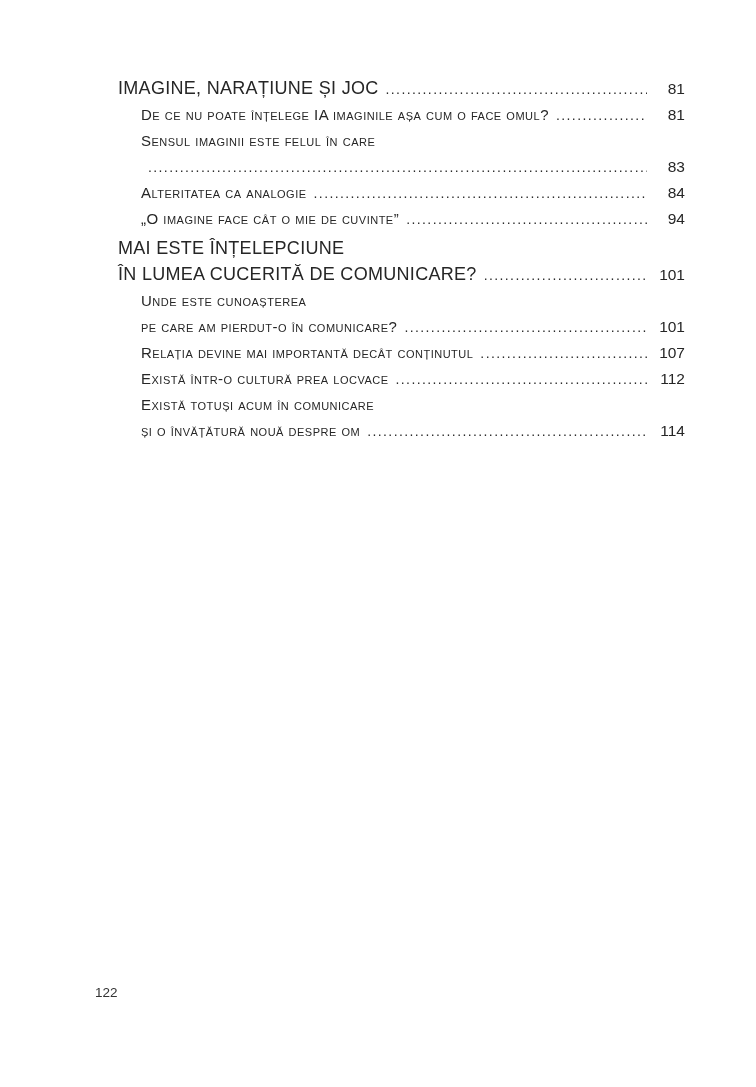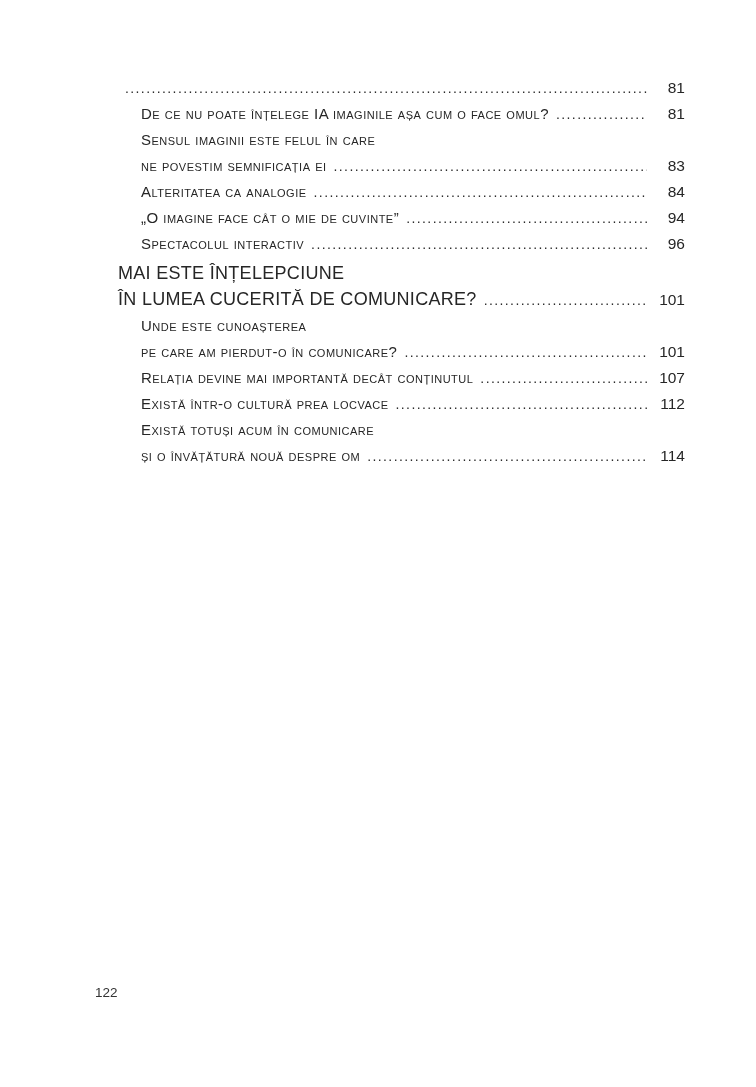--- a/index.html
+++ b/index.html
@@ -75,50 +75,45 @@
     color: #333333;
   }
 </style>
 </head>
 <body>
 
 <div class="page">
   <div class="toc" id="toc">
       <div class="section">
         <div class="toc-row level1">
+          <span class="title">IMAGINE, NARAȚIUNE ȘI JOC</span>
           <span class="leader"></span>
           <span class="pagenum">81</span>
         </div>
         <div class="toc-row level2">
           <span class="title">De ce nu poate înțelege IA imaginile așa cum o face omul?</span>
           <span class="leader"></span>
           <span class="pagenum">81</span>
         </div>
         <div class="toc-row level2">
           <span class="title">Sensul imaginii este felul în care</span>
         </div>
         <div class="toc-row level2">
-          <span class="title">ne povestim semnificația ei</span>
           <span class="leader"></span>
           <span class="pagenum">83</span>
         </div>
         <div class="toc-row level2">
           <span class="title">Alteritatea ca analogie</span>
           <span class="leader"></span>
           <span class="pagenum">84</span>
         </div>
         <div class="toc-row level2">
           <span class="title">„O imagine face cât o mie de cuvinte”</span>
           <span class="leader"></span>
           <span class="pagenum">94</span>
-        </div>
-        <div class="toc-row level2">
-          <span class="title">Spectacolul interactiv</span>
-          <span class="leader"></span>
-          <span class="pagenum">96</span>
         </div>
       </div>
       <div class="section">
         <div class="toc-row level1">
           <span class="title">MAI ESTE ÎNȚELEPCIUNE</span>
         </div>
         <div class="toc-row level1">
           <span class="title">ÎN LUMEA CUCERITĂ DE COMUNICARE?</span>
           <span class="leader"></span>
           <span class="pagenum">101</span>

